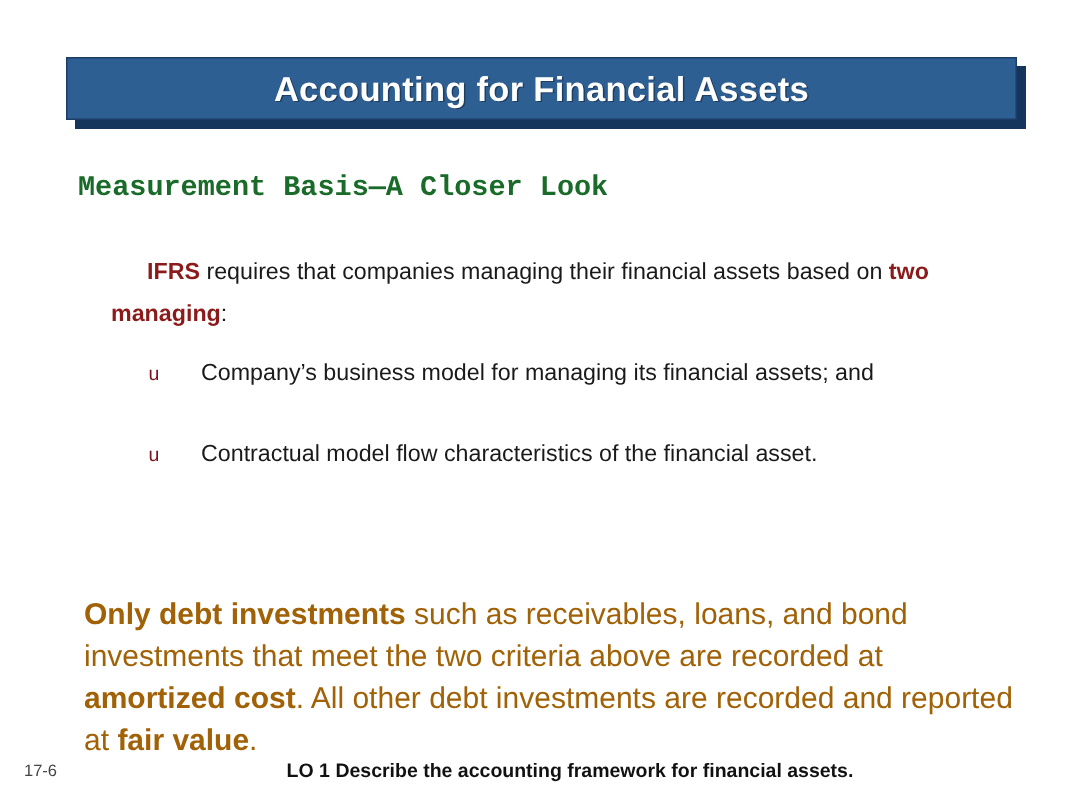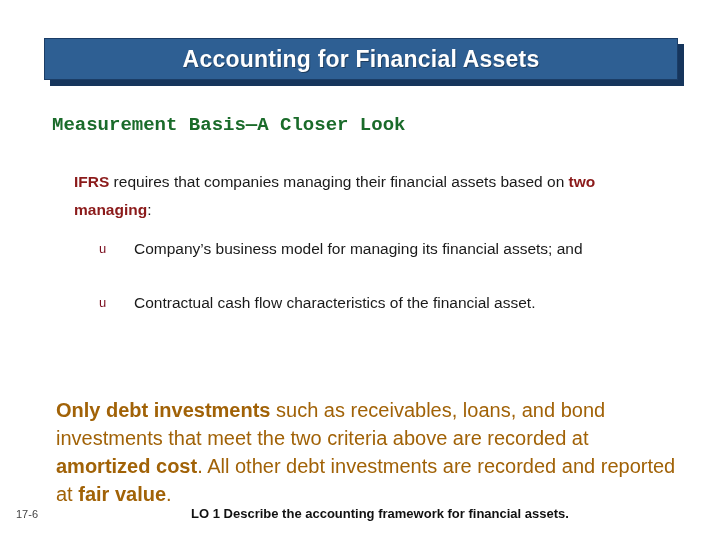--- a/index.html
+++ b/index.html
@@ -74,20 +74,21 @@
     left: 74px;
     top: 168px;
     width: 600px;
     font-size: 15.5px;
     color: #1a1a1a;
     line-height: 28px;
   }
   .ifrs {
     color: #8b1a1a;
     font-weight: bold;
+    margin-left: 24px;
   }
   .crit {
     font-weight: bold;
     color: #8b1a1a;
   }
 
   
   .bullets {
     position: absolute;
     left: 96px;
@@ -173,21 +174,21 @@
 
   <div class="bullets">
 
     <div class="bullet">
       <span class="bullet-marker">u</span>
       <span class="bullet-text">Company’s business model for managing its financial assets; and</span>
     </div>
 
     <div class="bullet">
       <span class="bullet-marker">u</span>
-      <span class="bullet-text">Contractual cash flow characteristics of the financial asset.</span>
+      <span class="bullet-text">Contractual model flow characteristics of the financial asset.</span>
     </div>
 
   </div>
 
   <div class="closing">
     <b>Only debt investments</b><span> such as receivables, loans, and bond investments that meet the two criteria above are recorded at </span><b>amortized cost</b><span>. All other debt investments are recorded and reported at </span><b>fair value</b><span>.</span>
   </div>
 
   <div class="slide-number">17-6</div>
   <div class="footer-note">LO 1  Describe the accounting framework for financial assets.</div>

